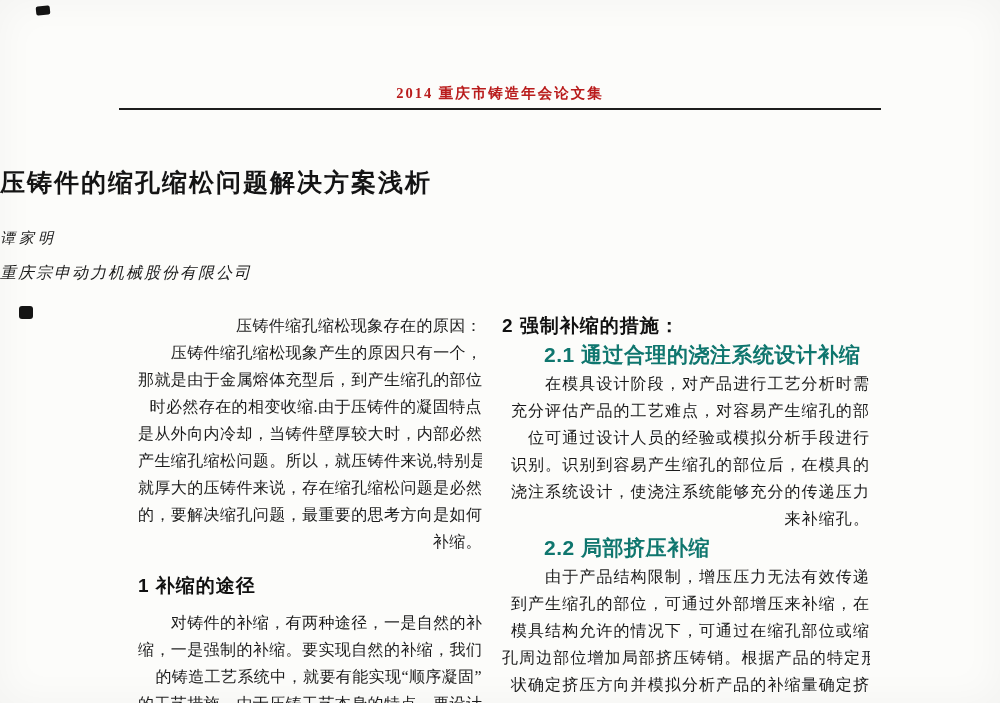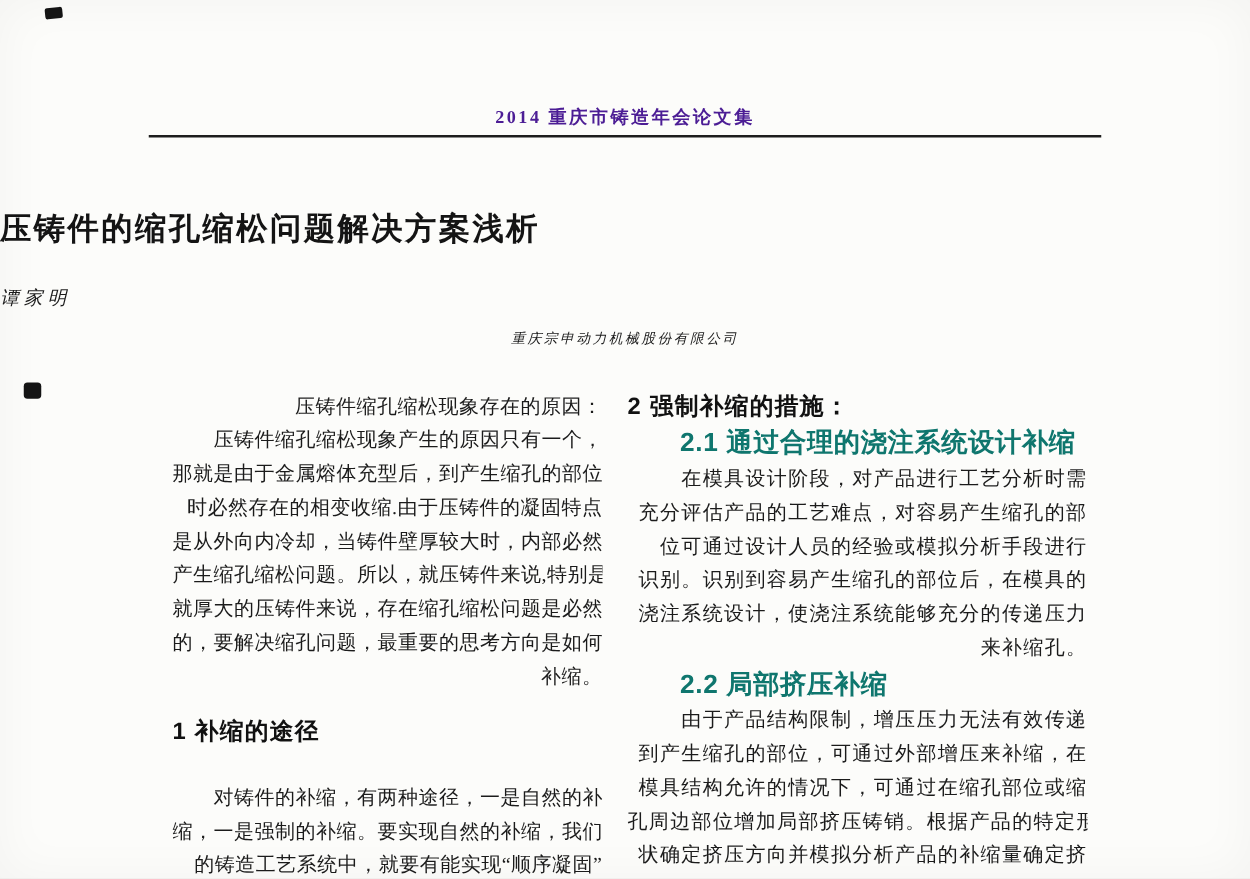--- a/index.html
+++ b/index.html
@@ -39,21 +39,21 @@
   .running-head {
     position: absolute;
     top: 84px; left: 0;
     width: 100%;
     text-align: center;
   }
   .proceedings {
     font-size: 14.5px;
     font-weight: bold;
     letter-spacing: 2px;
-    color: #4c1d95;
+    color: #b91c1c;
   }
   .head-rule {
     width: 762px;
     height: 2px;
     margin: 5px auto 0;
     background: #1d1d1d;
   }
 
   
   .title {
@@ -73,22 +73,21 @@
     width: 100%;
     text-align: left;
     font-size: 15px;
     font-style: italic;
     letter-spacing: 4px;
   }
   .affiliation {
     position: absolute;
     top: 263px; left: 0;
     width: 100%;
-    text-align: center;
-    font-size: 11px;
+    font-size: 16px;
     font-style: italic;
     letter-spacing: 2px;
   }
 
   
   .columns {
     position: absolute;
     top: 312px;
     left: 138px;
     width: 732px;
@@ -107,21 +106,21 @@
     white-space: nowrap;
     overflow: hidden;
     color: #1b1b1b;
   }
   .col-right .text-line {
     font-size: 16px;
     letter-spacing: 1.1px;
   }
 
   .sec-heading {
-    margin: 16px 0 24px;
+    margin: 16px 0 8px;
     font-family: "Liberation Sans", "DejaVu Sans", sans-serif;
     font-size: 19px;
     font-weight: bold;
     line-height: 30px;
     letter-spacing: 1px;
     color: #111;
   }
   .sec-heading.first {
     margin: 0 0 2px;
     line-height: 27px;

